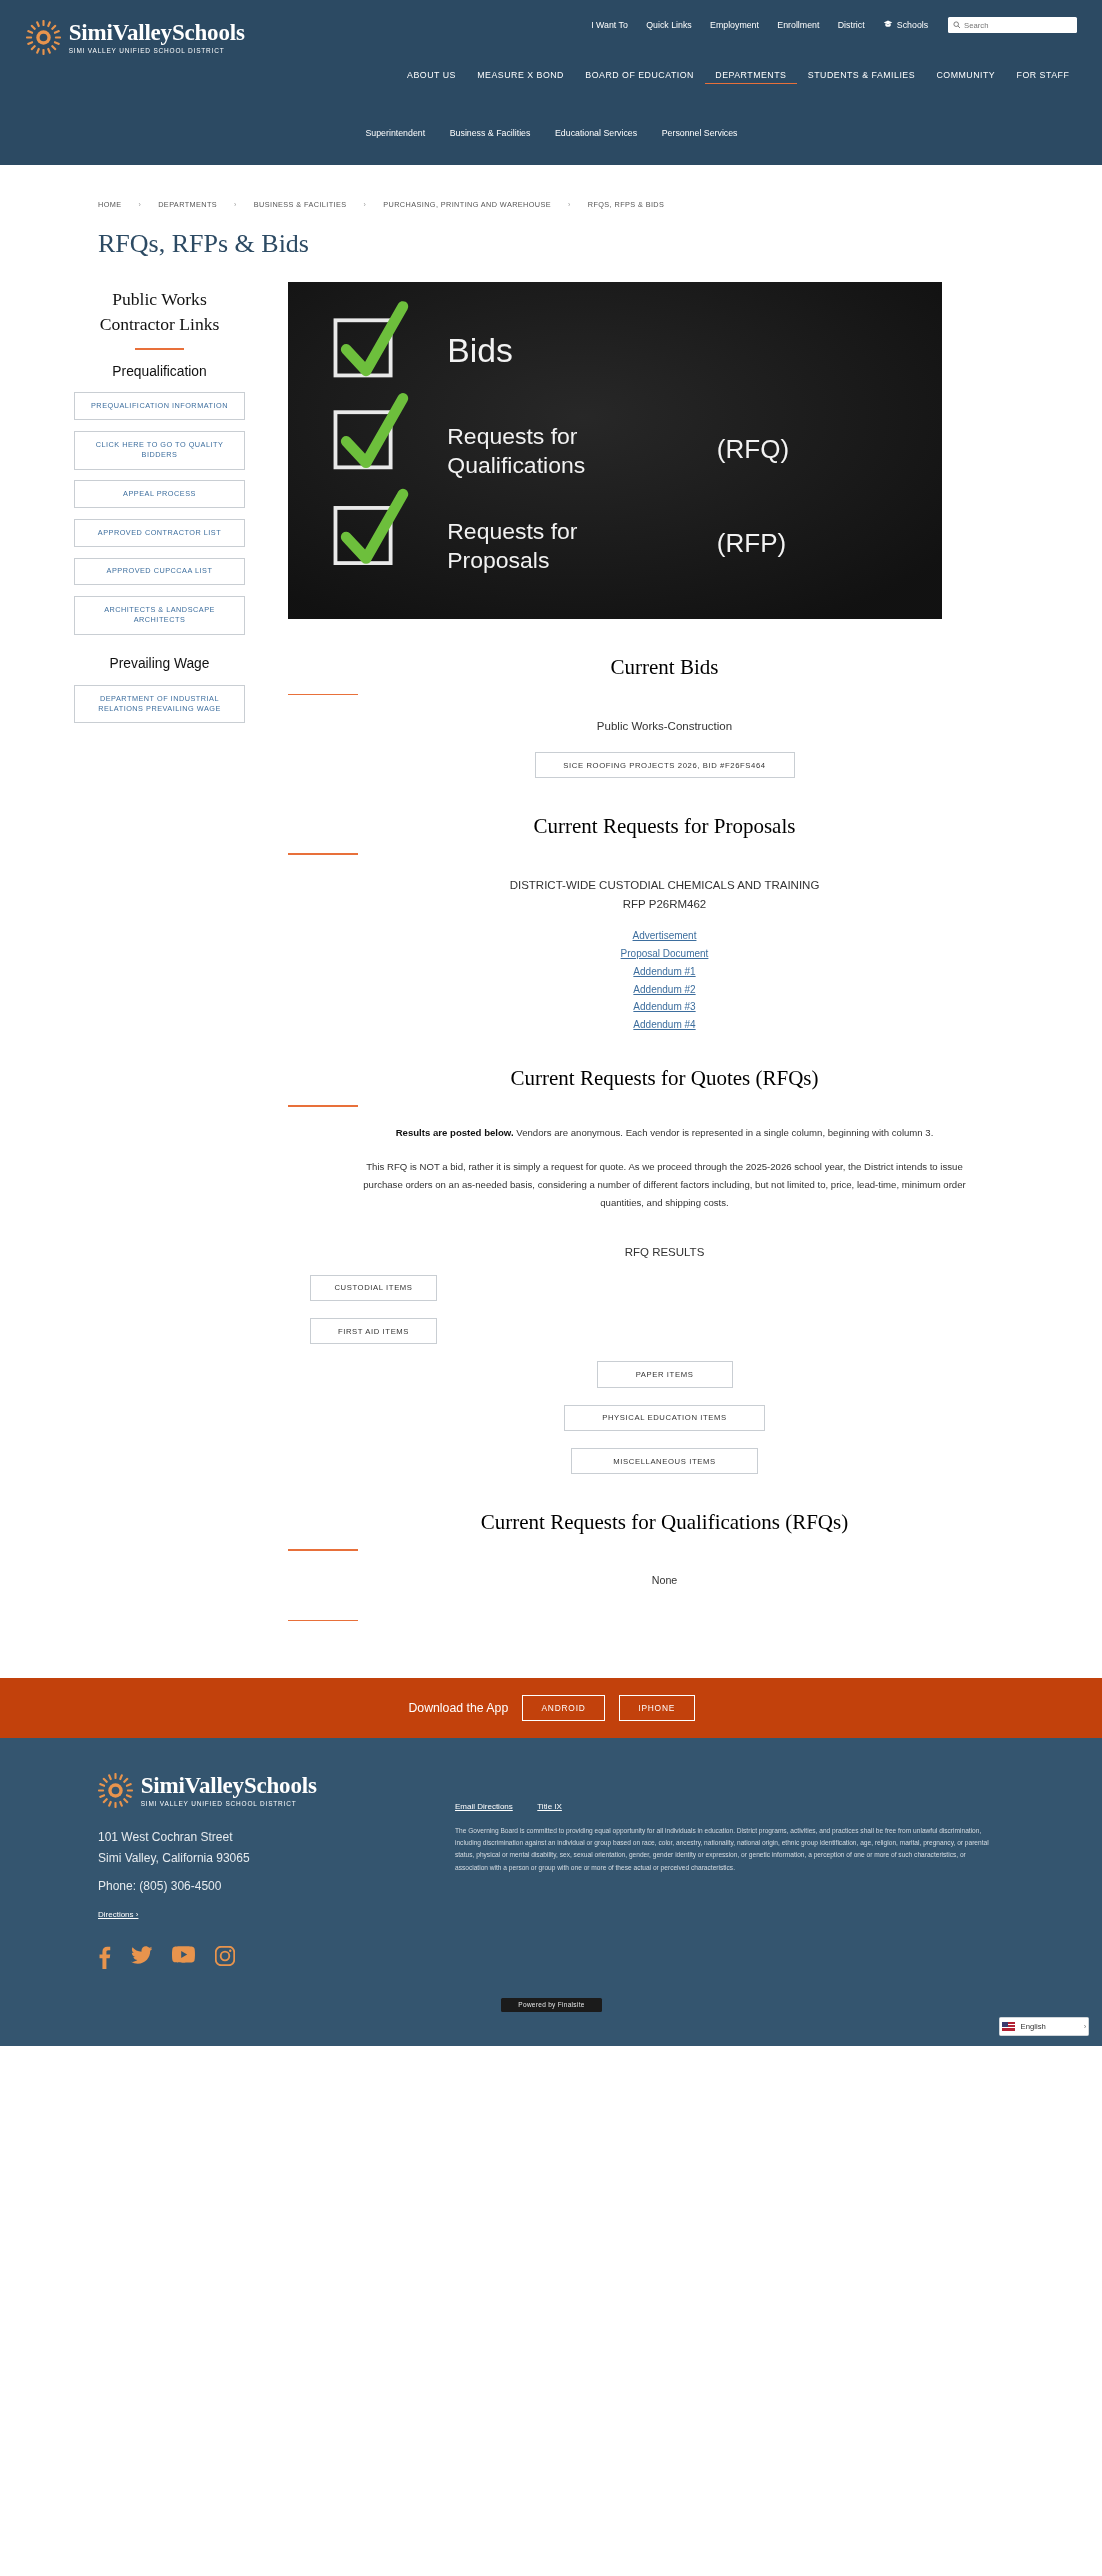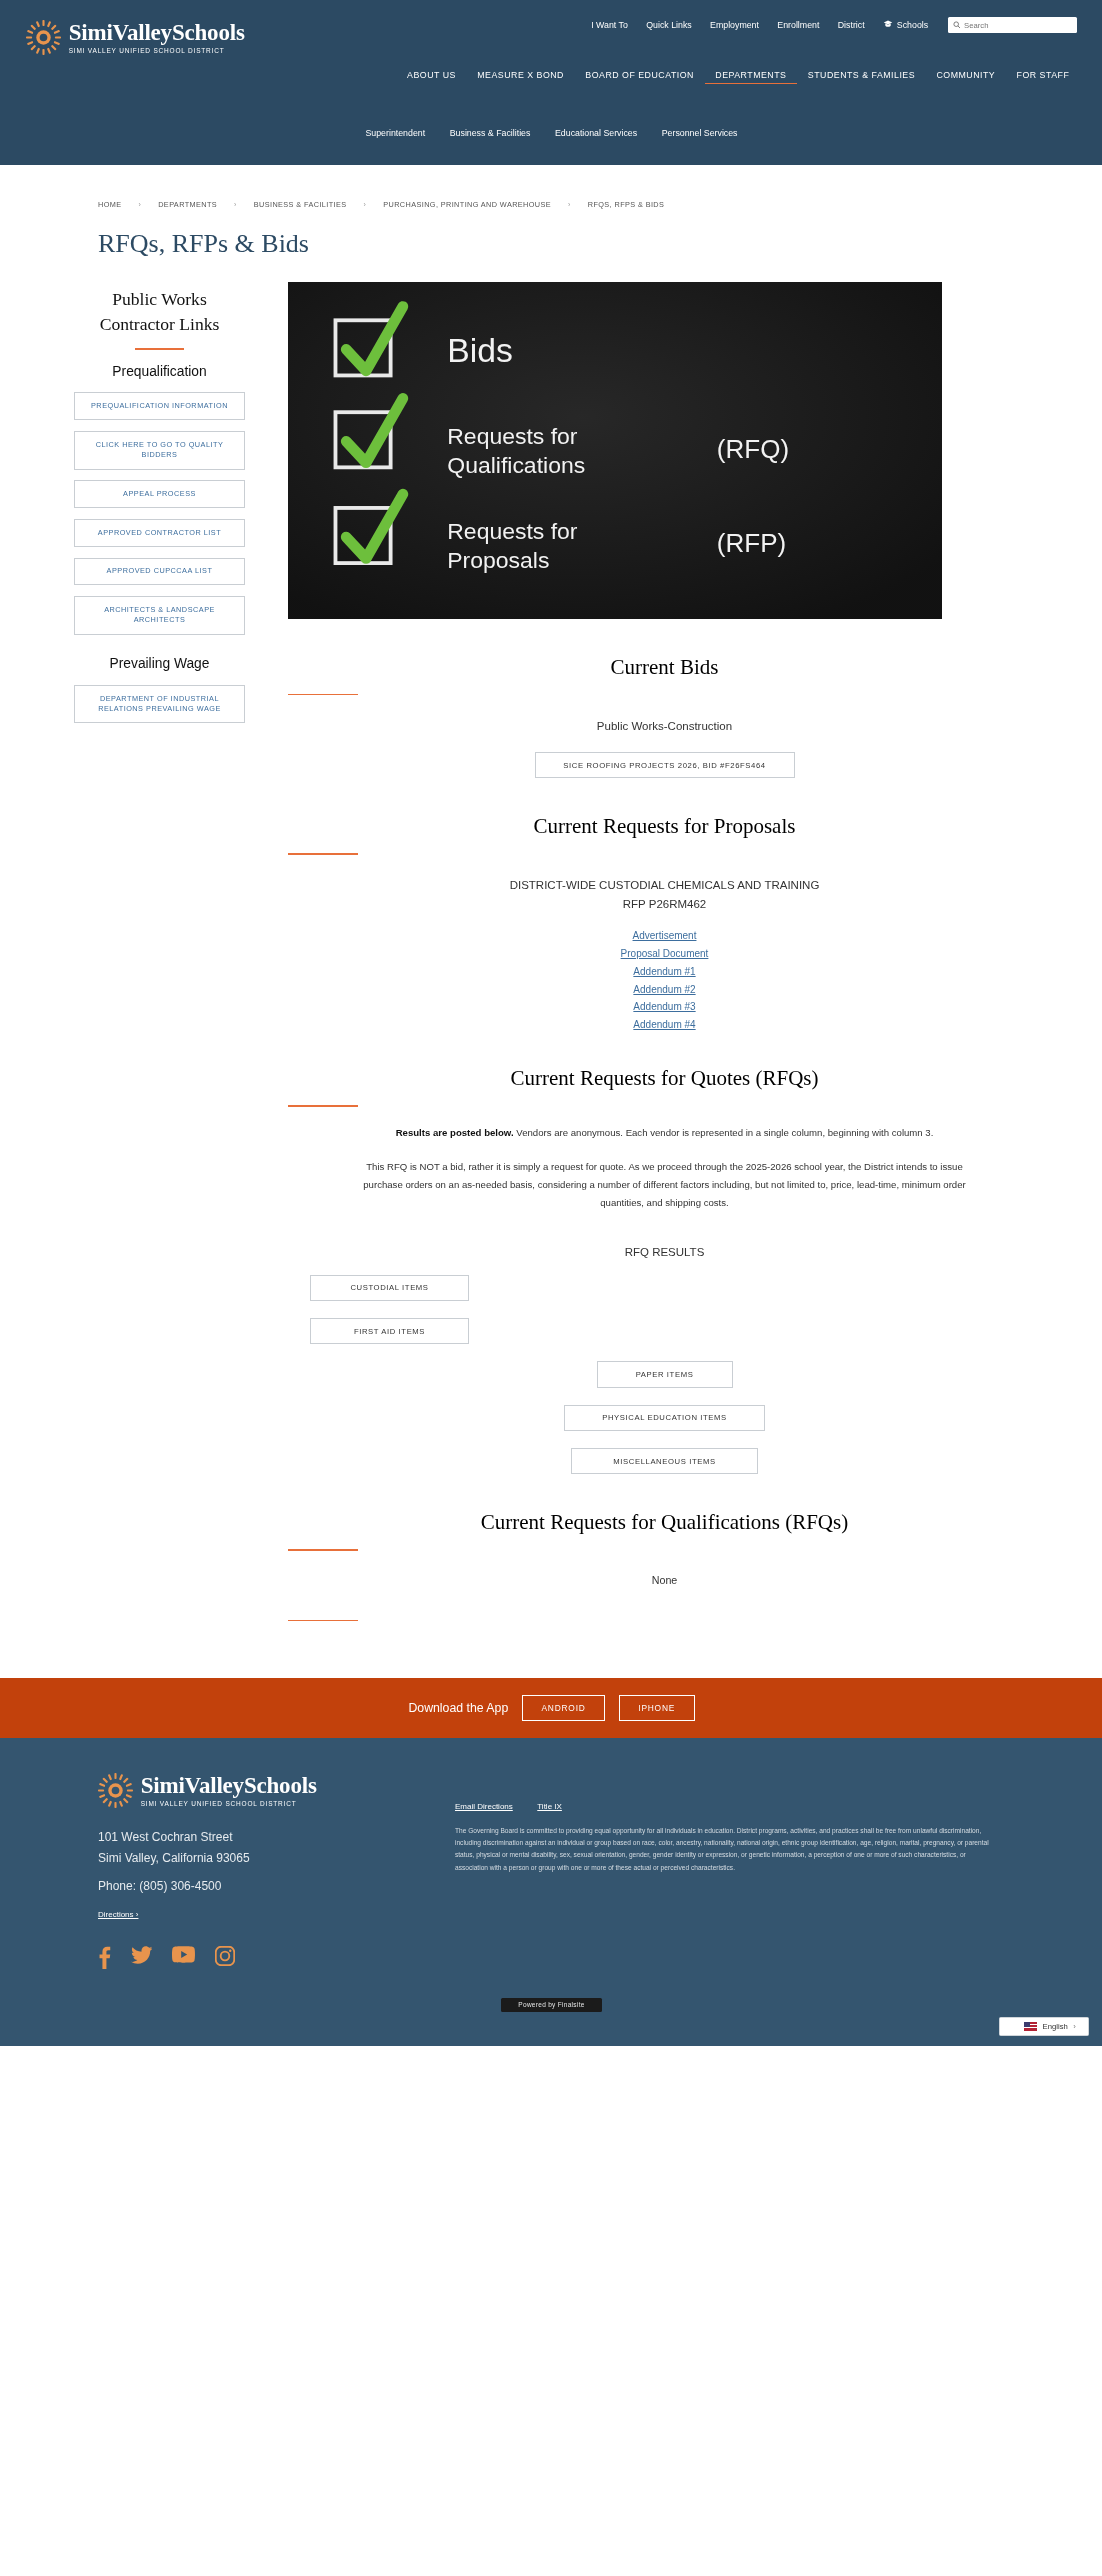--- a/index.html
+++ b/index.html
@@ -252,21 +252,21 @@
     background: #fff;
     color: #333;
     font-size: 7.7px;
     letter-spacing: 0.6px;
     text-align: center;
     padding: 7.7px 6.1px;
     text-decoration: none;
     cursor: pointer;
   }
   .pill.narrow { width: 136px; }
-  .pill.med { width: 159px; margin-left: 22px; }
+  .pill.med { width: 127px; margin-left: 22px; }
   .pill.med2 { width: 187px; }
   .pill.wide { width: 201px; }
 
   .doclinks {
     text-align: center;
     margin-top: 17px;
   }
   .doclinks a {
     display: block;
     color: #3d6e9e;
@@ -406,21 +406,21 @@
     right: 13.8px;
     bottom: 10.7px;
     width: 90px;
     height: 18.4px;
     background: #ffffff;
     border: 0.8px solid #cfd5da;
     border-radius: 1.5px;
     display: flex;
     align-items: center;
     gap: 5.4px;
-    padding: 0 24px;
+    padding: 0 2px;
     font-size: 7.7px;
     color: #333;
   }
   .flag {
     width: 13px; height: 8.4px;
     background: linear-gradient(#b22234 0 18%, #fff 18% 36%, #b22234 36% 54%, #fff 54% 72%, #b22234 72% 100%);
     position: relative; flex: none;
   }
   .flag::after {
     content: "";

